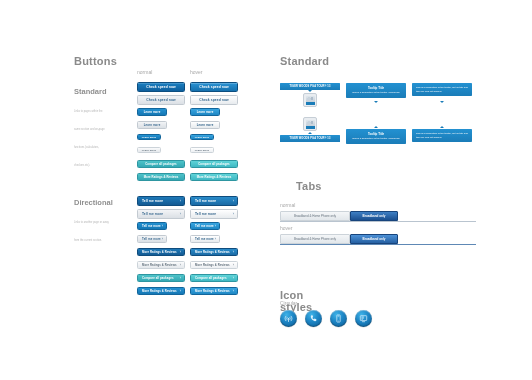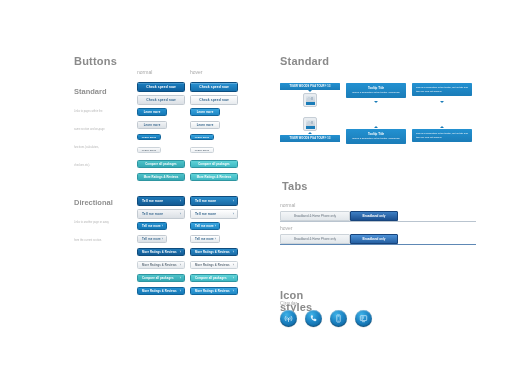--- a/index.html
+++ b/index.html
@@ -194,21 +194,21 @@
   .tt-panel .tt-h {
     font-size:2.9px; font-weight:bold; text-align:center; margin-bottom:1.4px;
   }
   .tt-panel .tt-b {
     font-size:2.4px; line-height:1.5; text-align:center;
   }
   .tt-panel.left-align .tt-b { text-align:left; }
 
   
   #tabs-section { position:absolute; left:280px; top:180px; }
-  #tabs-title { position:absolute; left:2px; top:0; }
+  #tabs-title { position:absolute; left:16px; top:0; }
   .tab-block { position:absolute; }
   #tab-normal { top:22px; left:0; }
   #tab-hover { top:45px; left:0; }
   .tab-state-label { display:block; margin-bottom:3px; }
   .tab-bar { position:relative; display:flex; align-items:flex-end; }
   .tab {
     height:10px;
     display:flex; align-items:center; justify-content:center;
     font-size:3px; white-space:nowrap; padding:0 4px;
     border-radius:1px 1px 0 0;

